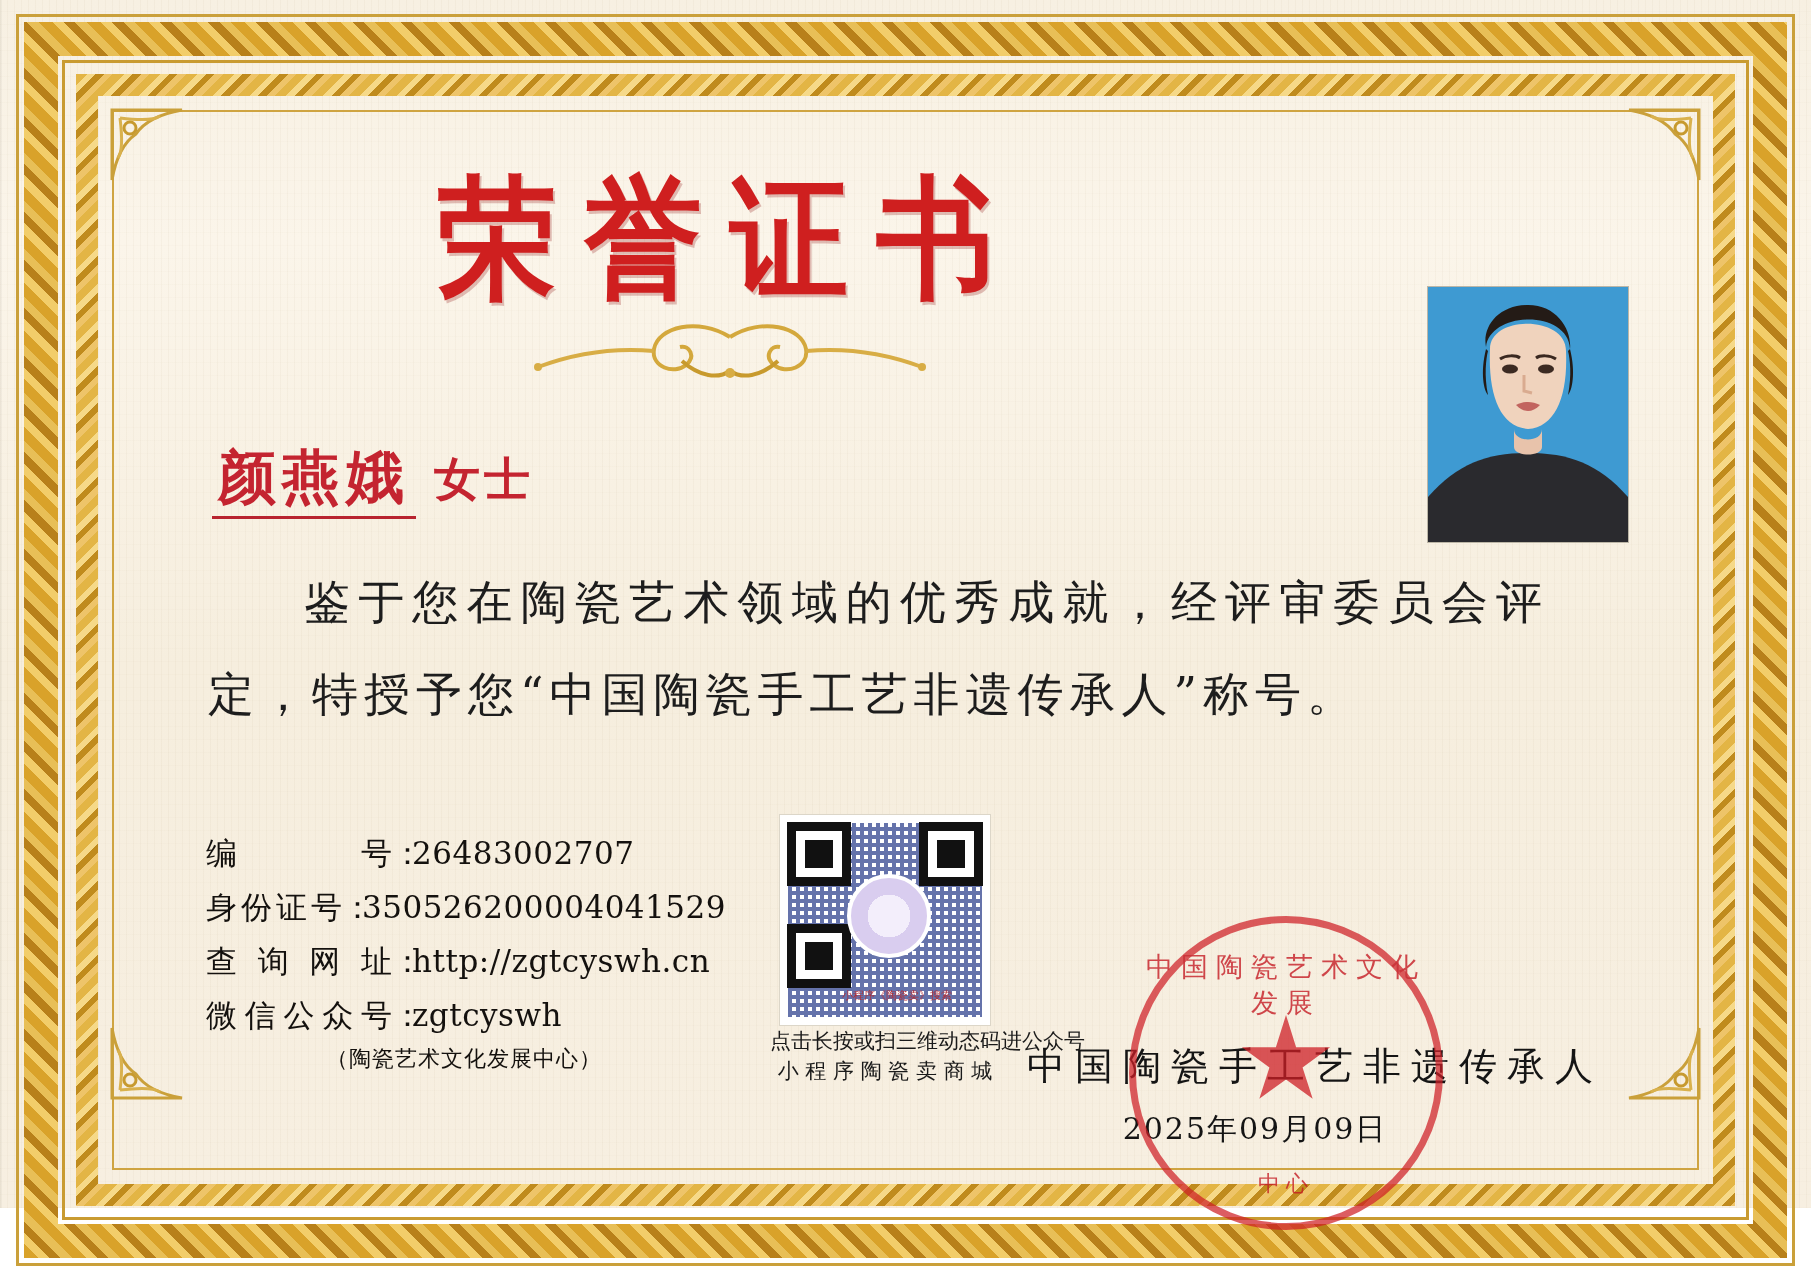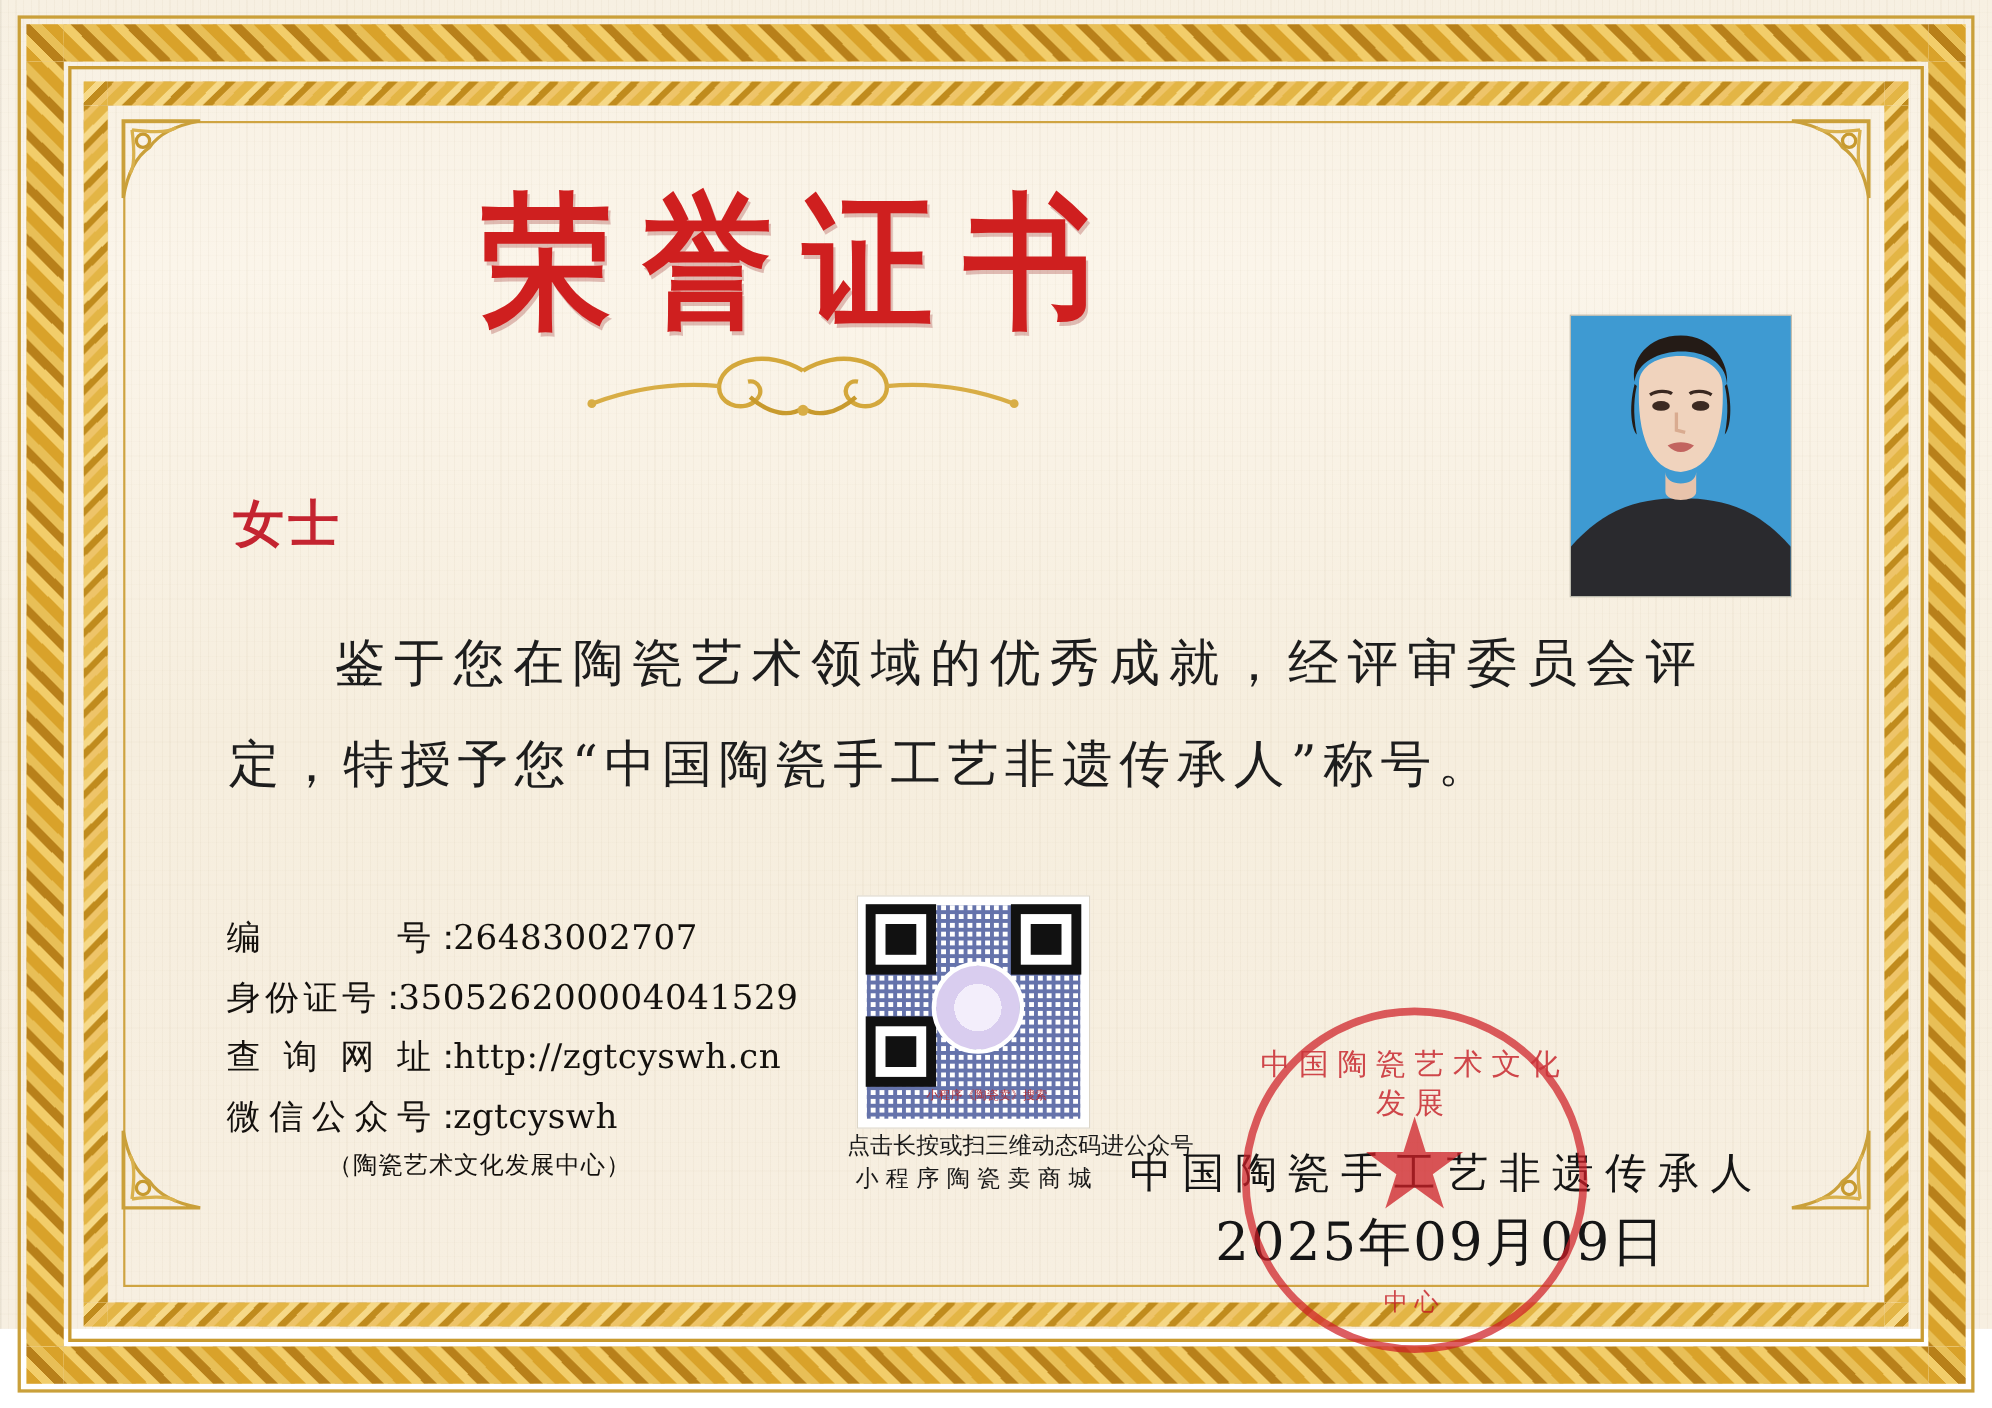--- a/index.html
+++ b/index.html
@@ -213,21 +213,21 @@
     letter-spacing: 0;
   }
   .detail-label span { display: inline-block; }
   .detail-colon { width: 20px; }
   .detail-value {
     letter-spacing: 0.5px;
   }
   #detail-note {
     font-size: 22px;
     color: #14110e;
-    margin-left: 92px;
+    margin-left: 120px;
     margin-top: 2px;
     letter-spacing: 1px;
   }
 
   
   #qr-block {
     position: absolute;
     left: 640px;
     top: 688px;
     width: 230px;
@@ -302,26 +302,25 @@
     font-family: "DejaVu Serif", "Liberation Serif", serif;
     color: #151515;
   }
   #issuer-name {
     font-size: 38px;
     letter-spacing: 10px;
     line-height: 56px;
     white-space: nowrap;
   }
   #issue-date {
-    font-size: 48px;
+    font-size: 30px;
     letter-spacing: 2px;
     line-height: 62px;
     margin-top: 4px;
     margin-right: 120px;
-    text-align: right;
   }
 
   #seal {
     position: absolute;
     right: 238px;
     top: 790px;
     width: 300px;
     height: 300px;
     border: 7px solid rgba(206,30,38,0.82);
     border-radius: 50%;
@@ -419,20 +418,21 @@
         <ellipse cx="82" cy="82" rx="8" ry="4.5" fill="#3c2a22"></ellipse>
         <ellipse cx="118" cy="82" rx="8" ry="4.5" fill="#3c2a22"></ellipse>
         <path d="M72 72 C78 68 88 68 92 71" stroke="#3a2820" stroke-width="3" fill="none"></path>
         <path d="M108 71 C112 68 122 68 128 72" stroke="#3a2820" stroke-width="3" fill="none"></path>
         <path d="M96 88 L96 104 L104 106" stroke="#d9ab90" stroke-width="3" fill="none"></path>
         <path d="M88 118 C96 114 104 114 112 118 C104 126 96 126 88 118 Z" fill="#c2645f"></path>
       </svg>
     </div>
 
     <div id="recipient-line">
+      <div id="recipient-name">颜燕娥</div>
       <div id="recipient-honorific">女士</div>
     </div>
 
     <div id="body-text">鉴于您在陶瓷艺术领域的优秀成就，经评审委员会评定，特授予您“中国陶瓷手工艺非遗传承人”称号。</div>
 
     <div id="details">
       <div class="detail-row">
         <span class="detail-label">
           <span>编</span>
             <span>号</span>

